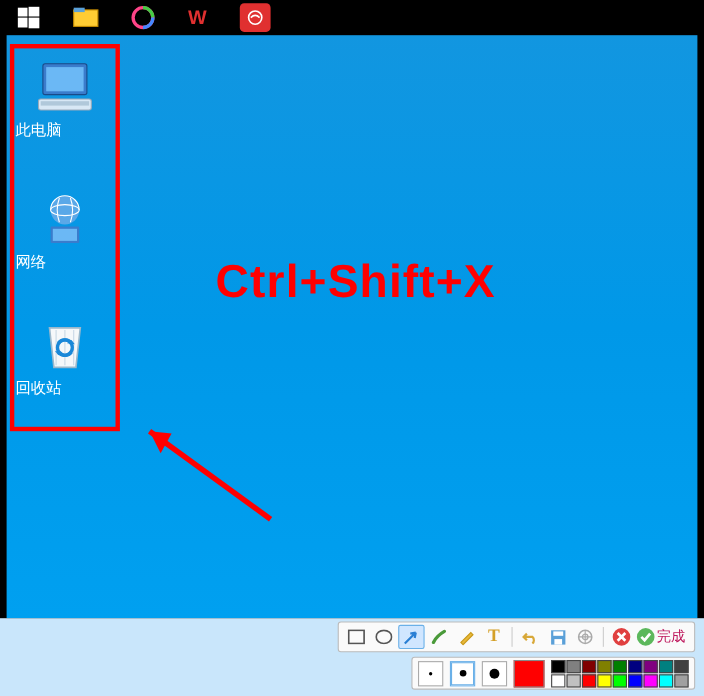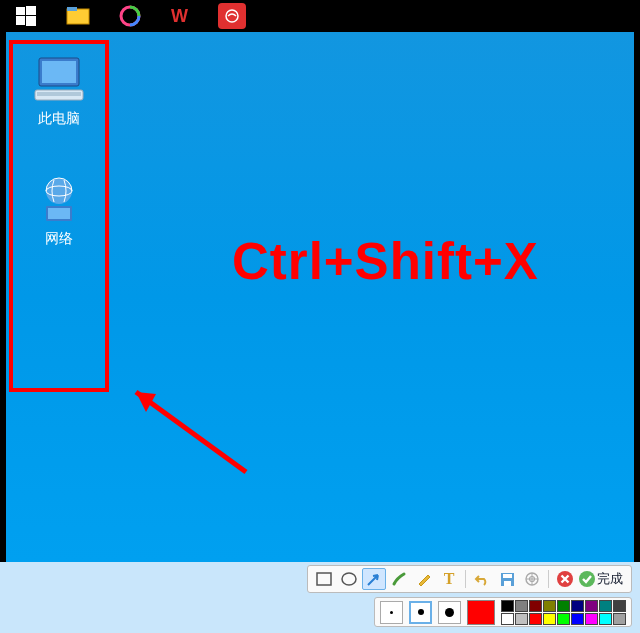--- a/index.html
+++ b/index.html
@@ -21,36 +21,35 @@
   }
 
   
   .highlight-box {
     position: absolute; left: 3px; top: 8px; width: 100px; height: 352px;
     border: 4px solid #ff0000;
   }
 
   
   .dicon {
-    position: absolute; width: 90px; text-align: center; color: #fff;
+    position: absolute; width: 90px; text-align: left; color: #fff;
     font-size: 14px; left: 8px;
   }
   .dicon .ico { width: 52px; height: 48px; margin: 0 auto 6px auto; position: relative; }
   .dicon .lbl { display: block; }
 
   .dicon.pc   { top: 24px; }
   .dicon.net  { top: 144px; }
   .dicon.bin  { top: 258px; }
 
   
   .hotkey {
     position: absolute; left: 190px; top: 200px;
-    color: #ff0000; font-size: 51px; font-weight: 900; letter-spacing: 1px;
+    color: #ff0000; font-size: 42px; font-weight: 900; letter-spacing: 1px;
     font-family: Arial, sans-serif;
-    margin-left: 36px;
   }
 
   
   .tray-strip {
     position: absolute; left: 0; right: 0; bottom: 0; height: 71px;
     background: #c9e6fb;
   }
 
   
   .snip-toolbar {
@@ -59,21 +58,21 @@
     display: flex; align-items: center; padding: 0 4px; gap: 1px;
   }
   .snip-toolbar .tool {
     width: 24px; height: 22px; display: flex; align-items: center; justify-content: center;
     font-size: 14px; color: #555; border-radius: 2px;
   }
   .snip-toolbar .tool.sel { background: #d0e6ff; border: 1px solid #6ab0e8; }
   .snip-toolbar .sep {
     width: 1px; height: 18px; background: #ccc; margin: 0 3px;
   }
-  .done-label { font-size: 13px; color: #0f172a; padding: 0 4px 0 1px; }
+  .done-label { font-size: 13px; color: #be185d; padding: 0 4px 0 1px; }
 
   
   .palette {
     position: absolute; right: 8px; bottom: 6px; height: 30px;
     background: #fafafa; border: 1px solid #bbb; border-radius: 3px;
     display: flex; align-items: center; padding: 0 5px; gap: 6px;
   }
   .size-swatch {
     width: 23px; height: 23px; border: 1px solid #aaa; background: #fff;
     display: flex; align-items: center; justify-content: center;
@@ -152,20 +151,35 @@
         <ellipse cx="26" cy="15" rx="13" ry="5" fill="none" stroke="#fff" stroke-width="1"></ellipse>
         <path d="M13 15 A13 13 0 0 1 39 15" fill="none" stroke="#fff" stroke-width="1"></path>
         <path d="M21 4 Q17 15 21 26 M31 4 Q35 15 31 26" fill="none" stroke="#fff" stroke-width="1"></path>
         <rect x="13" y="30" width="26" height="15" rx="1" fill="#3a7ccc"></rect>
         <rect x="15" y="32" width="22" height="11" fill="#6bb8f5"></rect>
       </svg>
     </div>
     <span class="lbl">网络</span>
   </div>
 
+  <div class="dicon bin">
+    <div class="ico">
+      <svg width="52" height="48" viewBox="0 0 52 48">
+        <path d="M12 8 L40 8 L36 44 L16 44 Z" fill="#f5f8fa" stroke="#9ab8cc" stroke-width="1.5"></path>
+        <path d="M18 10 L18 42 M26 10 L26 42 M34 10 L34 42" stroke="#c8d8e5" stroke-width="1"></path>
+        <g transform="translate(26,26)">
+          <path d="M-6 -4 A7 7 0 1 1 -6 4" fill="none" stroke="#1a88d8" stroke-width="3"></path>
+          <path d="M-9 3 L-6 7 L-2 4 Z" fill="#1a88d8"></path>
+          <path d="M6 4 A7 7 0 1 1 6 -4" fill="none" stroke="#1a88d8" stroke-width="3"></path>
+          <path d="M9 -3 L6 -7 L2 -4 Z" fill="#1a88d8"></path>
+        </g>
+      </svg>
+    </div>
+    <span class="lbl">回收站</span>
+  </div>
 
   <div class="hotkey">Ctrl+Shift+X</div>
 
   <svg style="position:absolute;left:100px;top:340px;" width="160" height="120" viewBox="0 0 160 120">
     <line x1="140" y1="100" x2="30" y2="20" stroke="#ff0000" stroke-width="5"></line>
     <polygon points="30,20 50,22 40,40" fill="#ff0000"></polygon>
   </svg>
 
 </div>
 

